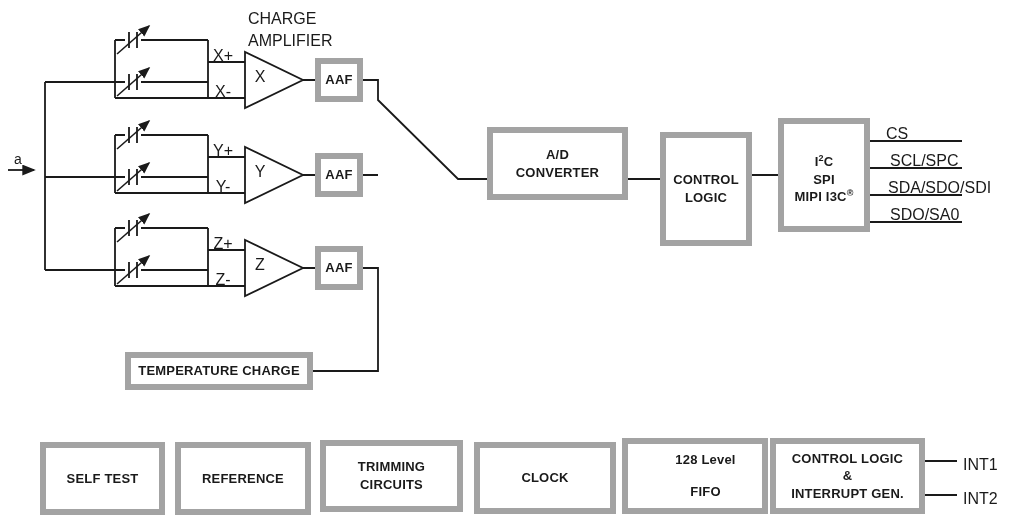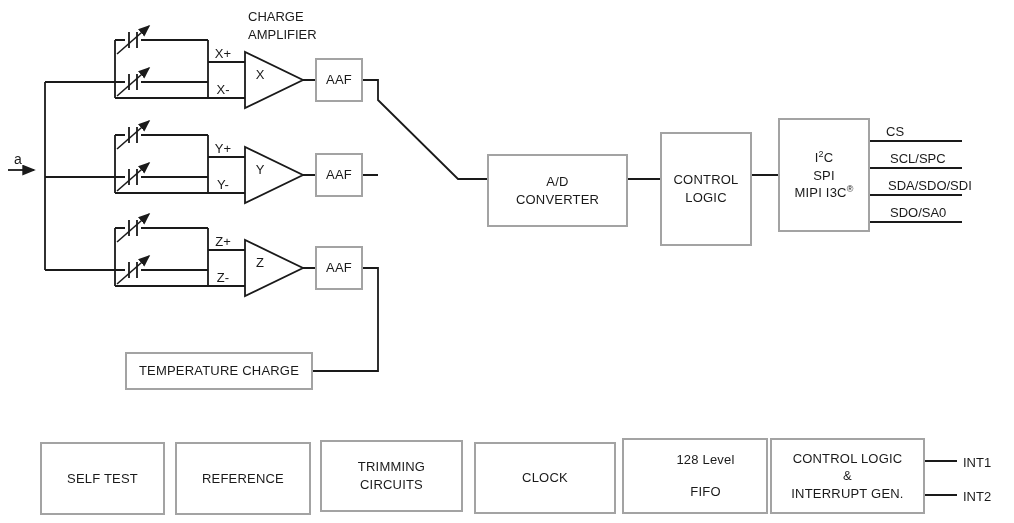--- a/index.html
+++ b/index.html
@@ -2,26 +2,27 @@
 <html><head>
 <meta charset="utf-8">
 <style>
   html,body { margin:0; padding:0; background:#ffffff; }
   .canvas {
     position:relative; width:1014px; height:523px; background:#ffffff;
     font-family:"Liberation Sans", sans-serif; color:#1a1a1a; overflow:hidden;
   }
   svg.wires { position:absolute; left:0; top:0; width:1014px; height:523px; }
   .box {
-    position:absolute; border:2px solid #a3a3a3; background:#ffffff;
+    position:absolute; border:6px solid #a3a3a3; background:#ffffff;
     display:flex; flex-direction:column; align-items:center; justify-content:center;
     font-size:13px; line-height:1.35; text-align:center; letter-spacing:0.2px;
     box-sizing:border-box;
+    font-weight:bold;
   }
-  .lbl { position:absolute; font-size:13px; white-space:nowrap; line-height:1.35; }
+  .lbl { position:absolute; font-size:16px; white-space:nowrap; line-height:1.35; }
   .center { text-align:center; }
   .if-box { justify-content:space-between; padding:29px 0; }
   sup { font-size:9px; line-height:0; }
   .fifo-box { gap:14px; }
 </style>
 </head>
 <body>
 
 <div class="canvas">
 
@@ -85,21 +86,21 @@
     <span>AAF</span>
   </div>
 
   <div class="lbl center" style="left:204px; top:233px; width:38px;">Z+</div>
   <div class="lbl center" style="left:204px; top:269px; width:38px;">Z-</div>
   <div class="lbl center" style="left:248px; top:254px; width:24px;">Z</div>
   <div class="box" style="left:315px; top:246px; width:48px; height:44px;">
     <span>AAF</span>
   </div>
 
-  <div class="box" style="left:487px; top:154px; width:141px; height:73px;">
+  <div class="box" style="left:487px; top:127px; width:141px; height:73px;">
     <div>A/D</div>
     <div>CONVERTER</div>
   </div>
 
   <div class="box" style="left:660px; top:132px; width:92px; height:114px;">
     <div>CONTROL</div>
     <div>LOGIC</div>
   </div>
 
   <div class="box if-box" style="left:778px; top:118px; width:92px; height:114px;">

